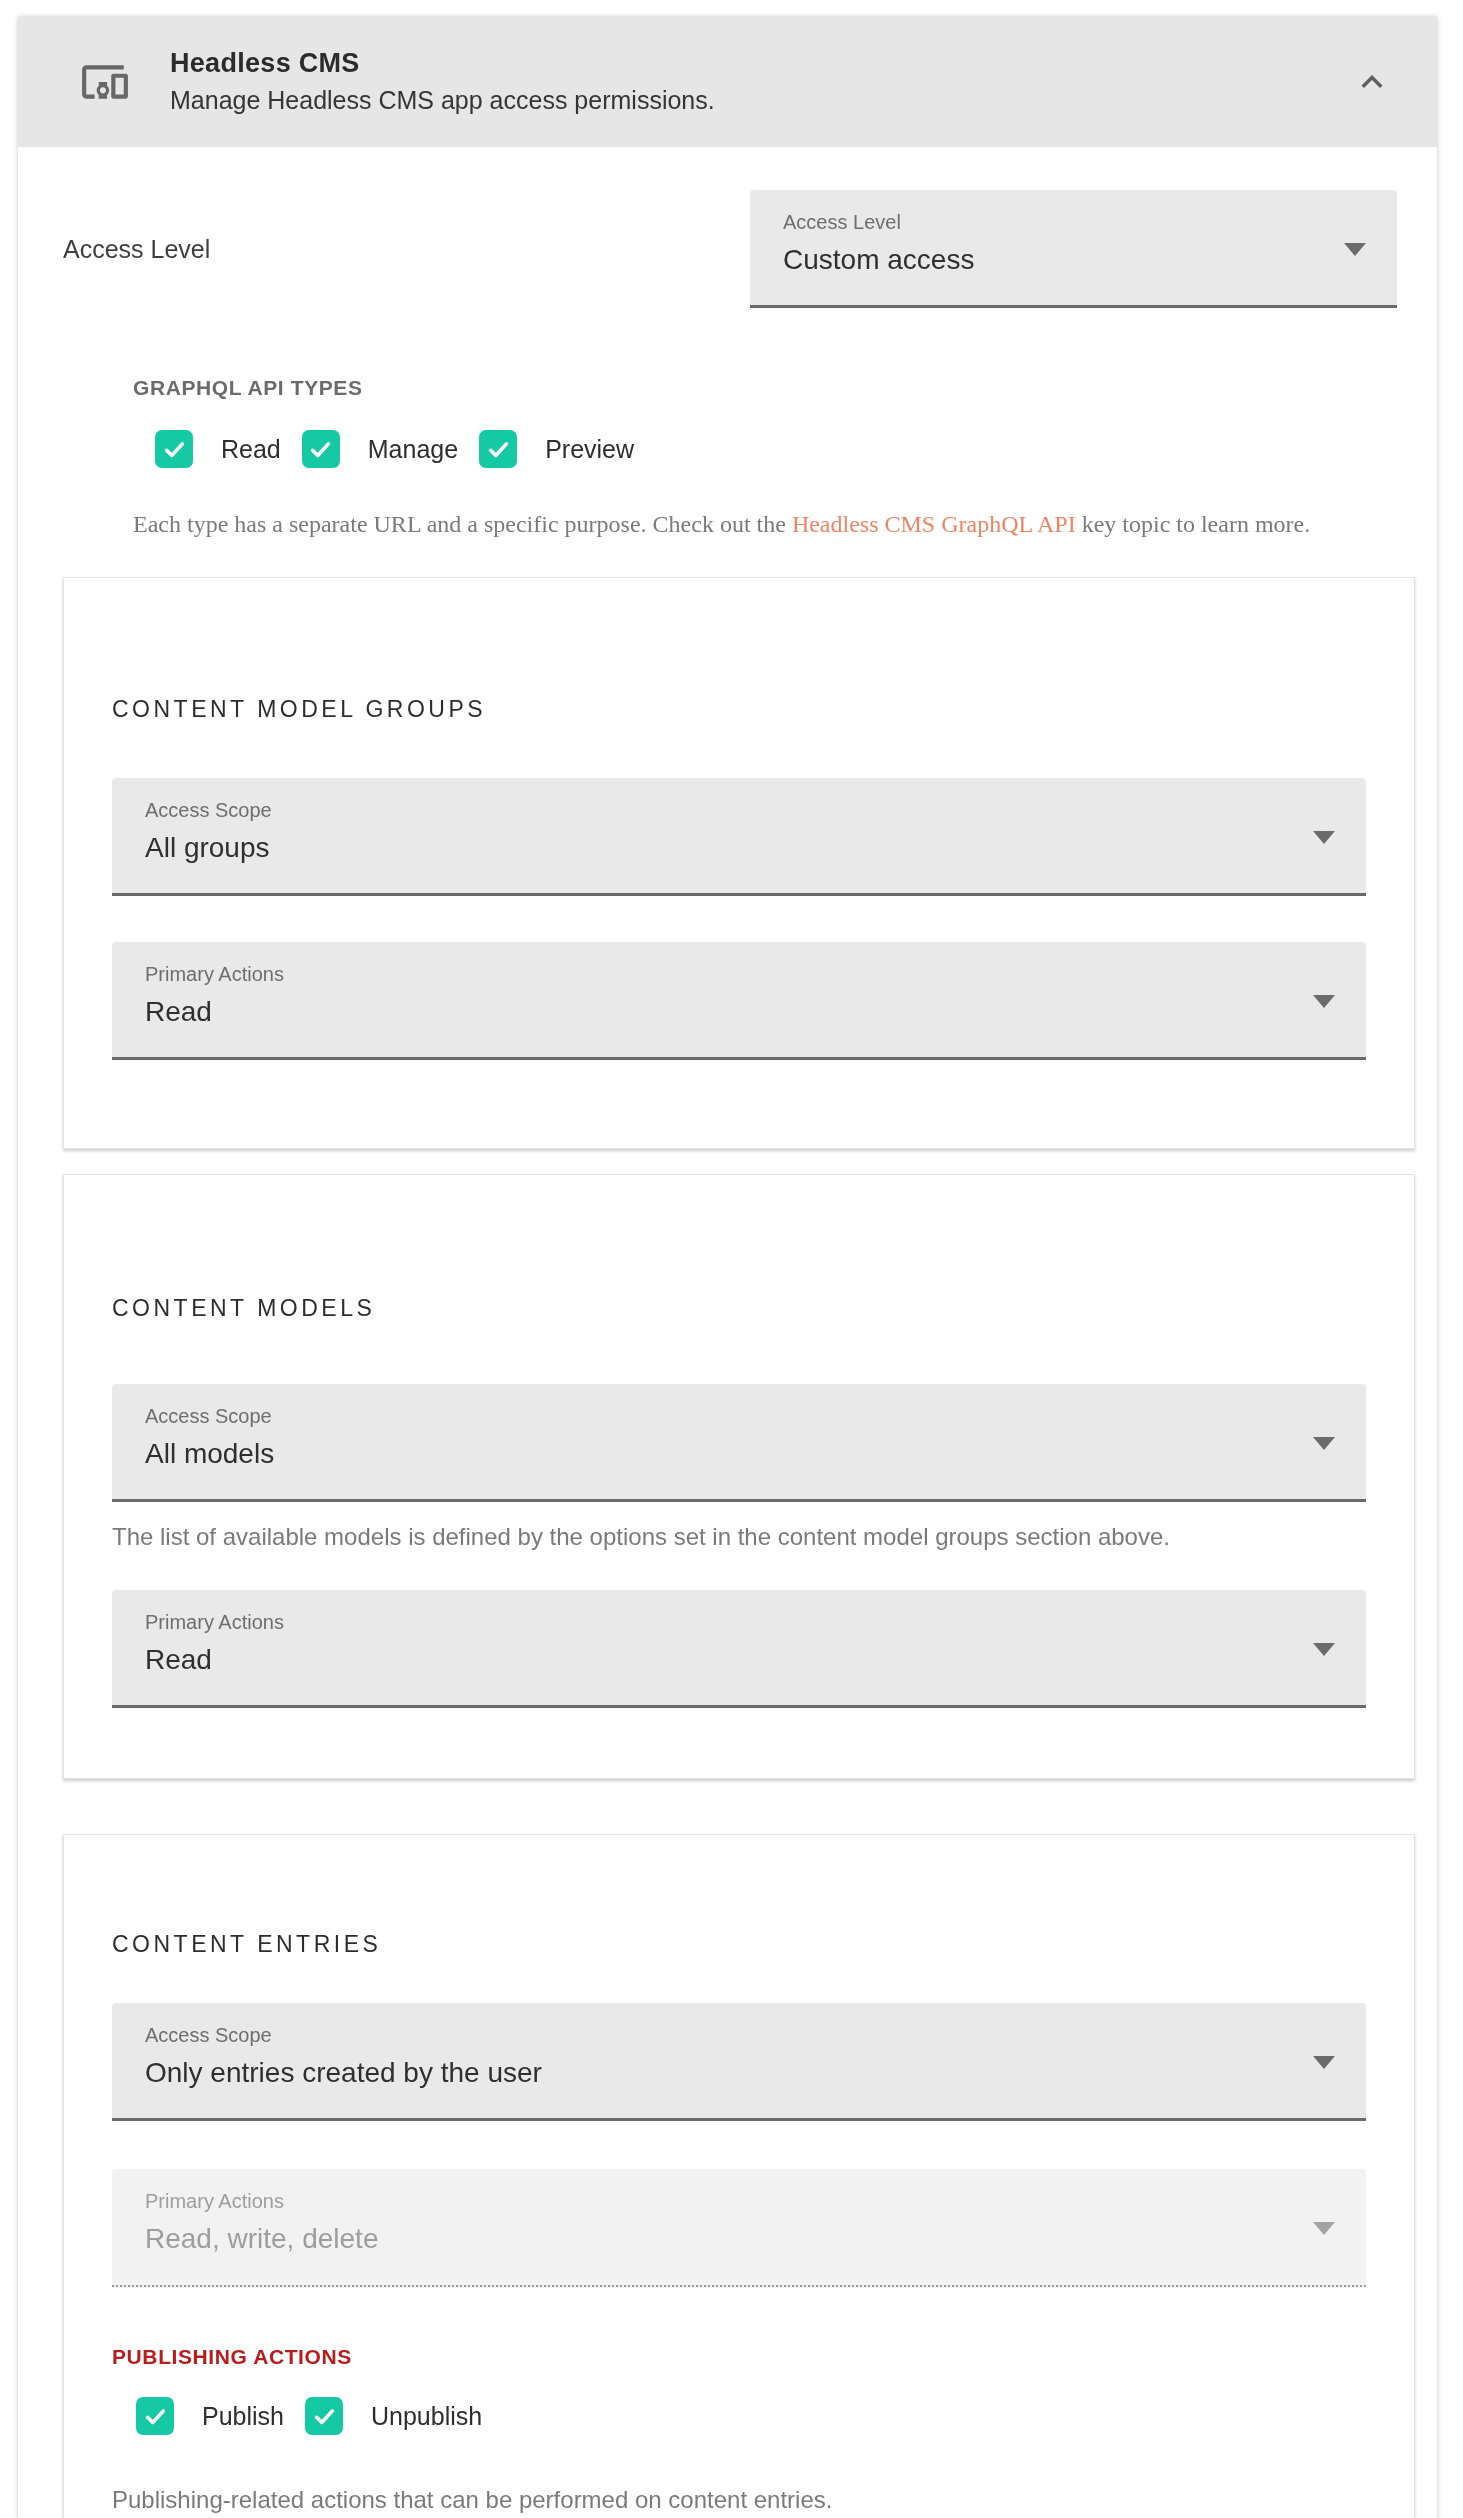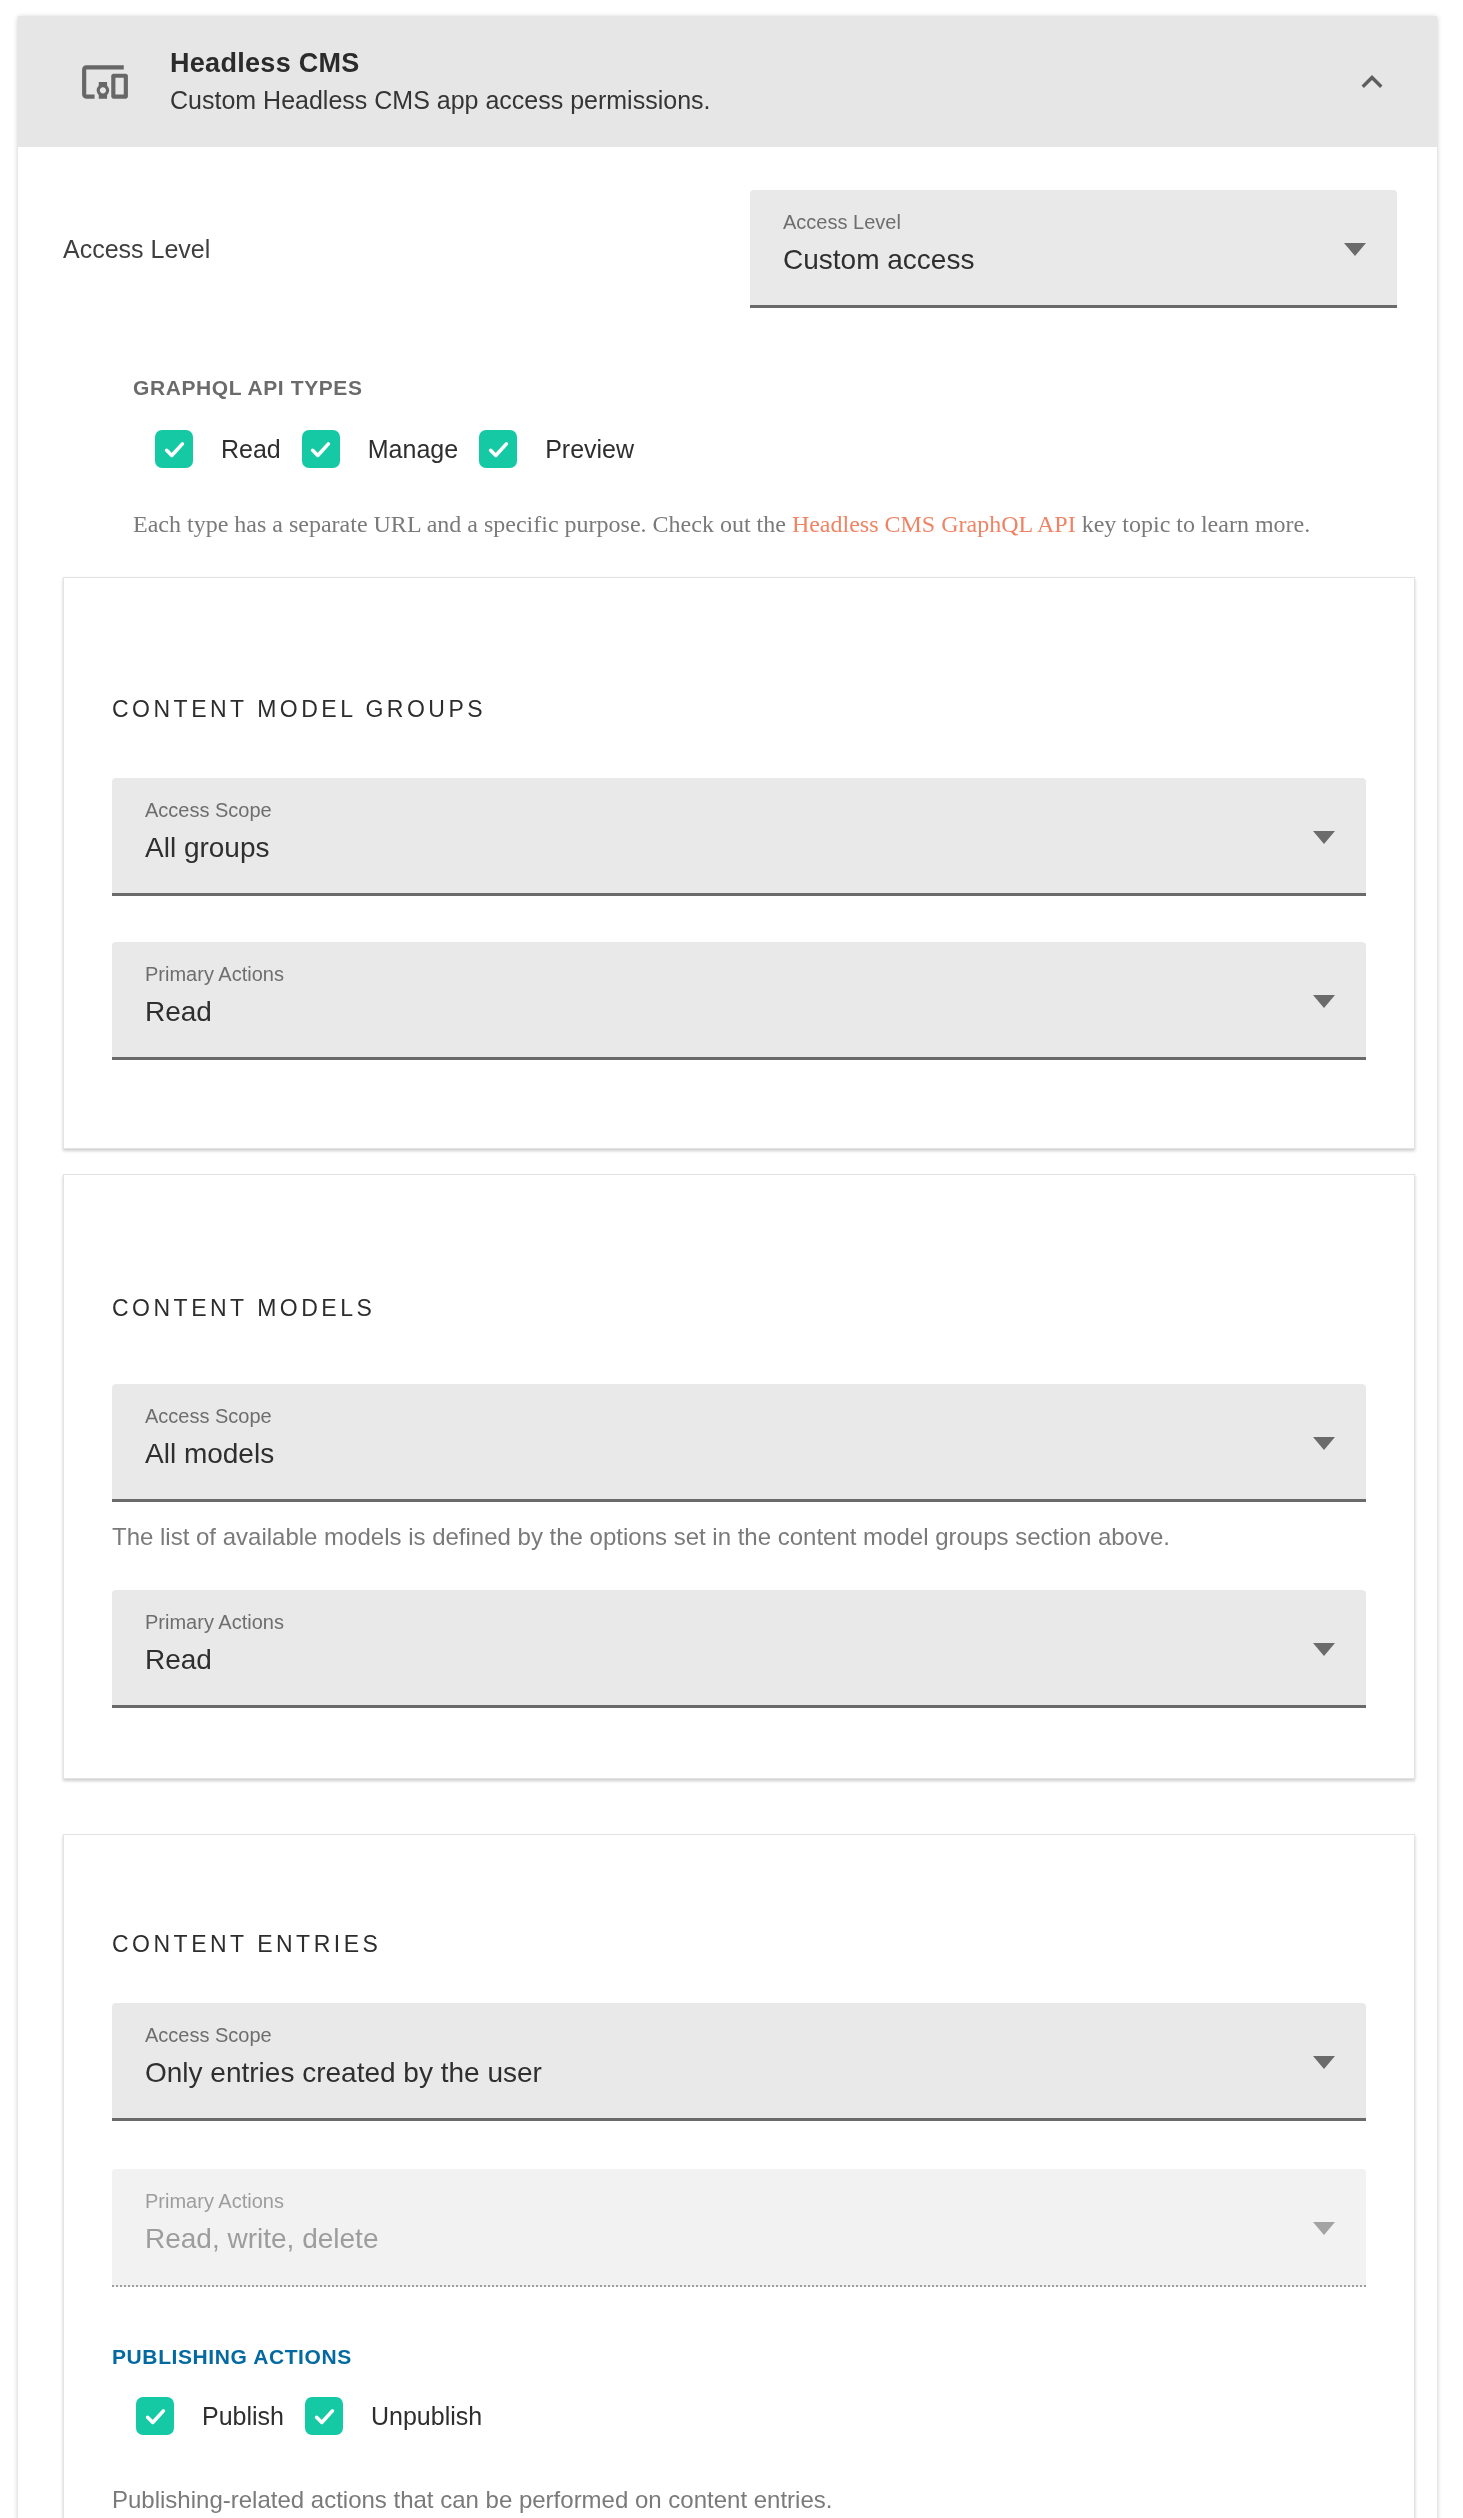--- a/index.html
+++ b/index.html
@@ -107,39 +107,39 @@
   .mt-55 { margin-top: 55px; }
   .mt-46 { margin-top: 46px; }
   .mt-62 { margin-top: 62px; }
   .mt-36 { margin-top: 36px; }
   .mt-45 { margin-top: 45px; }
   .mt-48 { margin-top: 48px; }
 
   .field-help { font-size: 24px; color: var(--text-gray); line-height: 34px; margin-top: 18px; }
   .sub-heading {
     margin-top: 58px;
-    font-size: 21px; font-weight: bold; color: #0369a1; letter-spacing: 0.6px;
+    font-size: 21px; font-weight: bold; color: #b91c1c; letter-spacing: 0.6px;
   }
   .card .checkbox-row { margin-top: 28px; margin-left: 24px; }
   .card .field-help.pub { margin-top: 48px; }
 </style>
 </head>
 <body>
 
 <div class="panel">
 
   <div class="panel-header">
     <span class="header-icon">
       <svg viewBox="0 0 24 24">
           <path d="M3 6h18V4H3c-1.1 0-2 .9-2 2v12c0 1.1.9 2 2 2h4v-2H3V6zm10 6H9v1.78c-.61.55-1 1.33-1 2.22s.39 1.67 1 2.22V20h4v-1.78c.61-.55 1-1.34 1-2.22s-.39-1.67-1-2.22V12zm-2 5.5c-.83 0-1.5-.67-1.5-1.5s.67-1.5 1.5-1.5 1.5.67 1.5 1.5-.67 1.5-1.5 1.5zM22 8h-6c-.5 0-1 .5-1 1v10c0 .5.5 1 1 1h6c.5 0 1-.5 1-1V9c0-.5-.5-1-1-1zm-1 10h-4v-8h4v8z"></path>
         </svg>
     </span>
     <span class="header-texts">
       <div class="header-title">Headless CMS</div>
-      <div class="header-sub">Custom Headless CMS app access permissions.</div>
+      <div class="header-sub">Manage Headless CMS app access permissions.</div>
     </span>
     <button class="collapse-btn">
       <span>
         <svg viewBox="0 0 24 24">
             <path d="M12 8l-6 6 1.41 1.41L12 10.83l4.59 4.58L18 14z"></path>
           </svg>
       </span>
     </button>
   </div>
 

